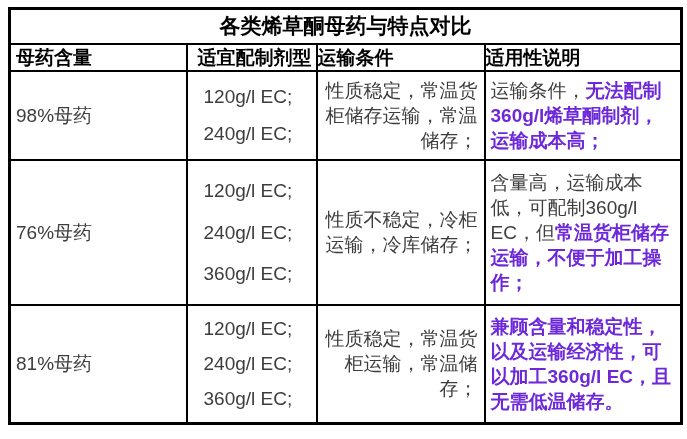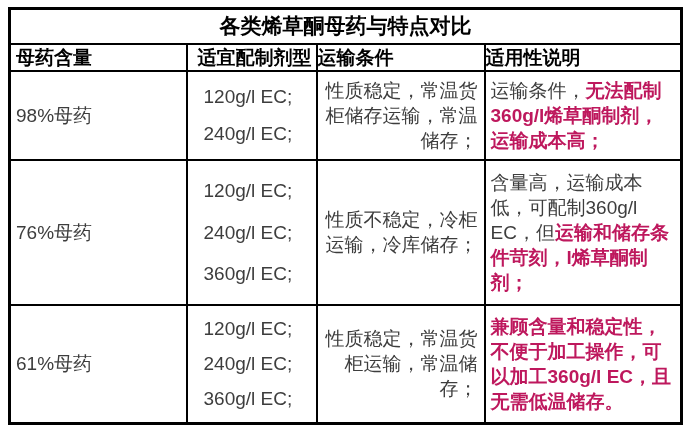--- a/index.html
+++ b/index.html
@@ -71,21 +71,21 @@
     padding-left: 16px;
   }
   tr.r1 .stack { height: 85px; }
   tr.r2 .stack { height: 141px; }
   tr.r3 .stack { height: 115px; }
 
   td.cell-trans { padding: 0 6px 0 4px; text-align: right; }
   td.cell-note  { padding: 0 5px 0 5px; }
   td.cell-note b {
     font-weight: bold;
-    color: #be185d;
+    color: #6d28d9;
   }
 </style>
 </head>
 <body>
 
 <div class="page">
   <table class="cmp-table">
     <colgroup>
       <col class="c1">
         <col class="c2">
@@ -118,30 +118,30 @@
     <tr class="r2">
       <td class="cell-content">76%母药</td>
       <td class="cell-form">
         <div class="stack">
           <div>120g/l EC;</div>
           <div>240g/l EC;</div>
           <div>360g/l EC;</div>
         </div>
       </td>
       <td class="cell-trans">性质不稳定，冷柜运输，冷库储存；</td>
-      <td class="cell-note"><span>含量高，运输成本低，可配制360g/l EC，但</span><b>运输和储存条件苛刻，l烯草酮制剂；</b></td>
+      <td class="cell-note"><span>含量高，运输成本低，可配制360g/l EC，但</span><b>常温货柜储存运输，不便于加工操作；</b></td>
     </tr>
 
     <tr class="r3">
-      <td class="cell-content">61%母药</td>
+      <td class="cell-content">81%母药</td>
       <td class="cell-form">
         <div class="stack">
           <div>120g/l EC;</div>
           <div>240g/l EC;</div>
           <div>360g/l EC;</div>
         </div>
       </td>
       <td class="cell-trans">性质稳定，常温货柜运输，常温储存；</td>
-      <td class="cell-note"><span></span><b>兼顾含量和稳定性，不便于加工操作，可以加工360g/l EC，且无需低温储存。</b></td>
+      <td class="cell-note"><span></span><b>兼顾含量和稳定性，以及运输经济性，可以加工360g/l EC，且无需低温储存。</b></td>
     </tr>
   </tbody>
     </table>
 </div>
 
 </body></html>

